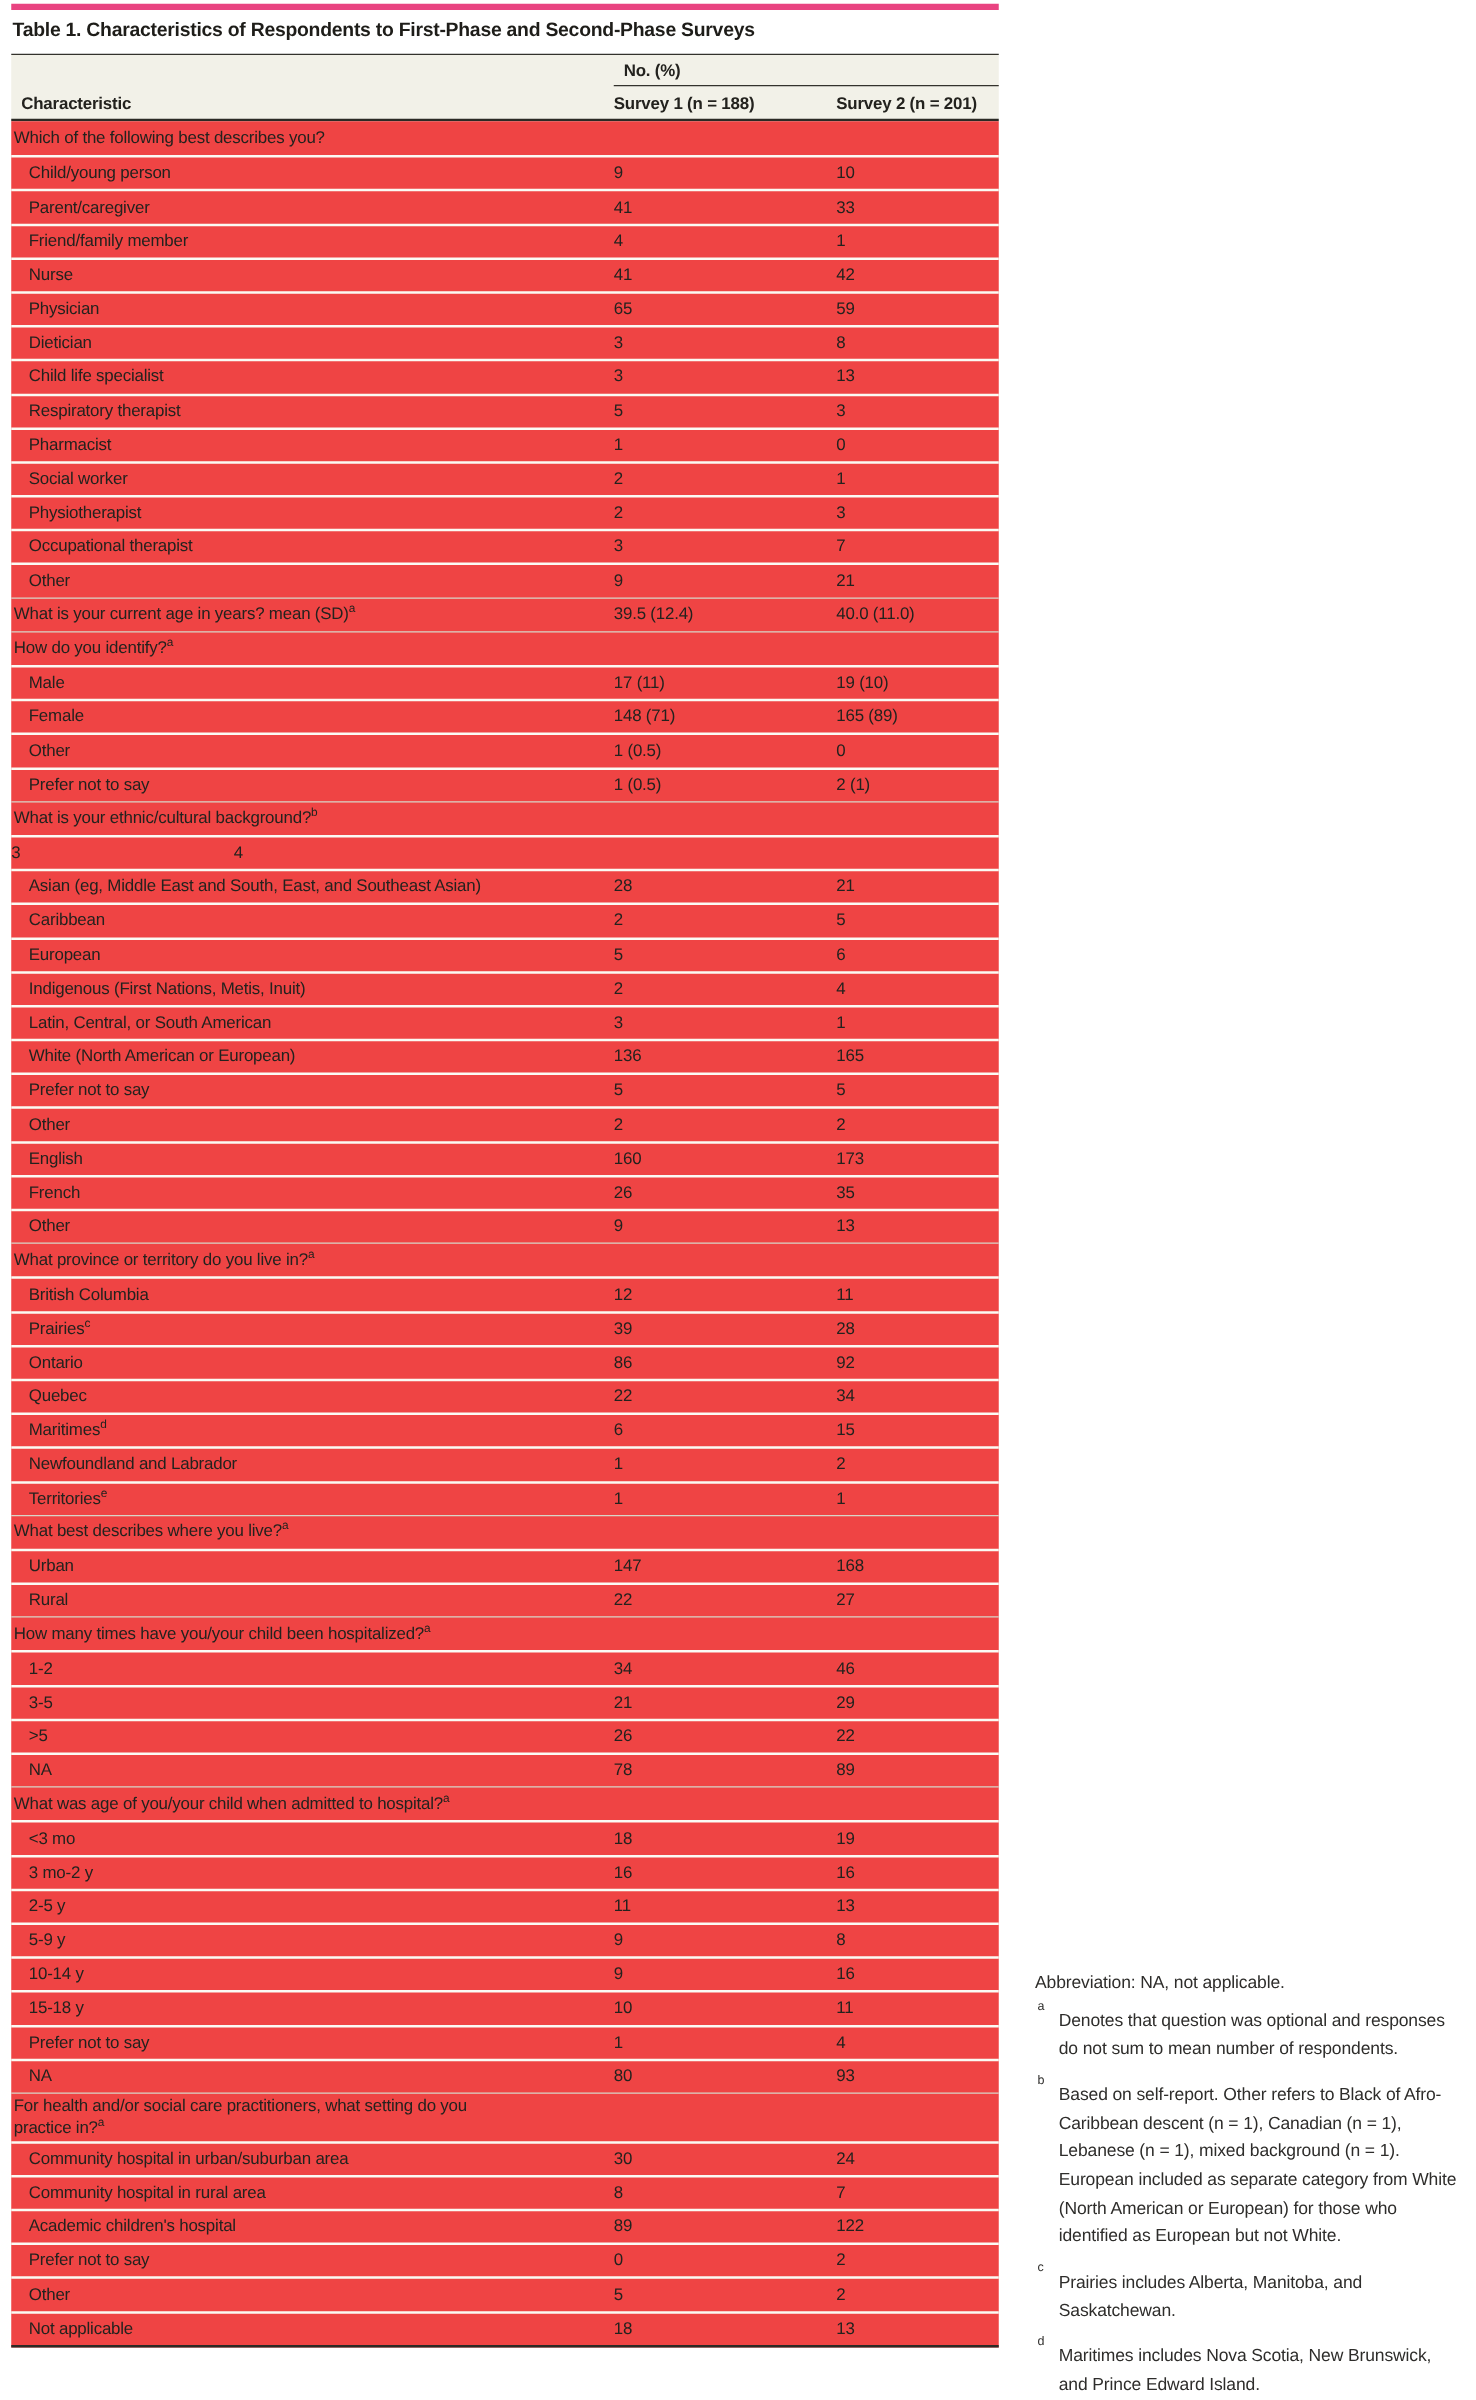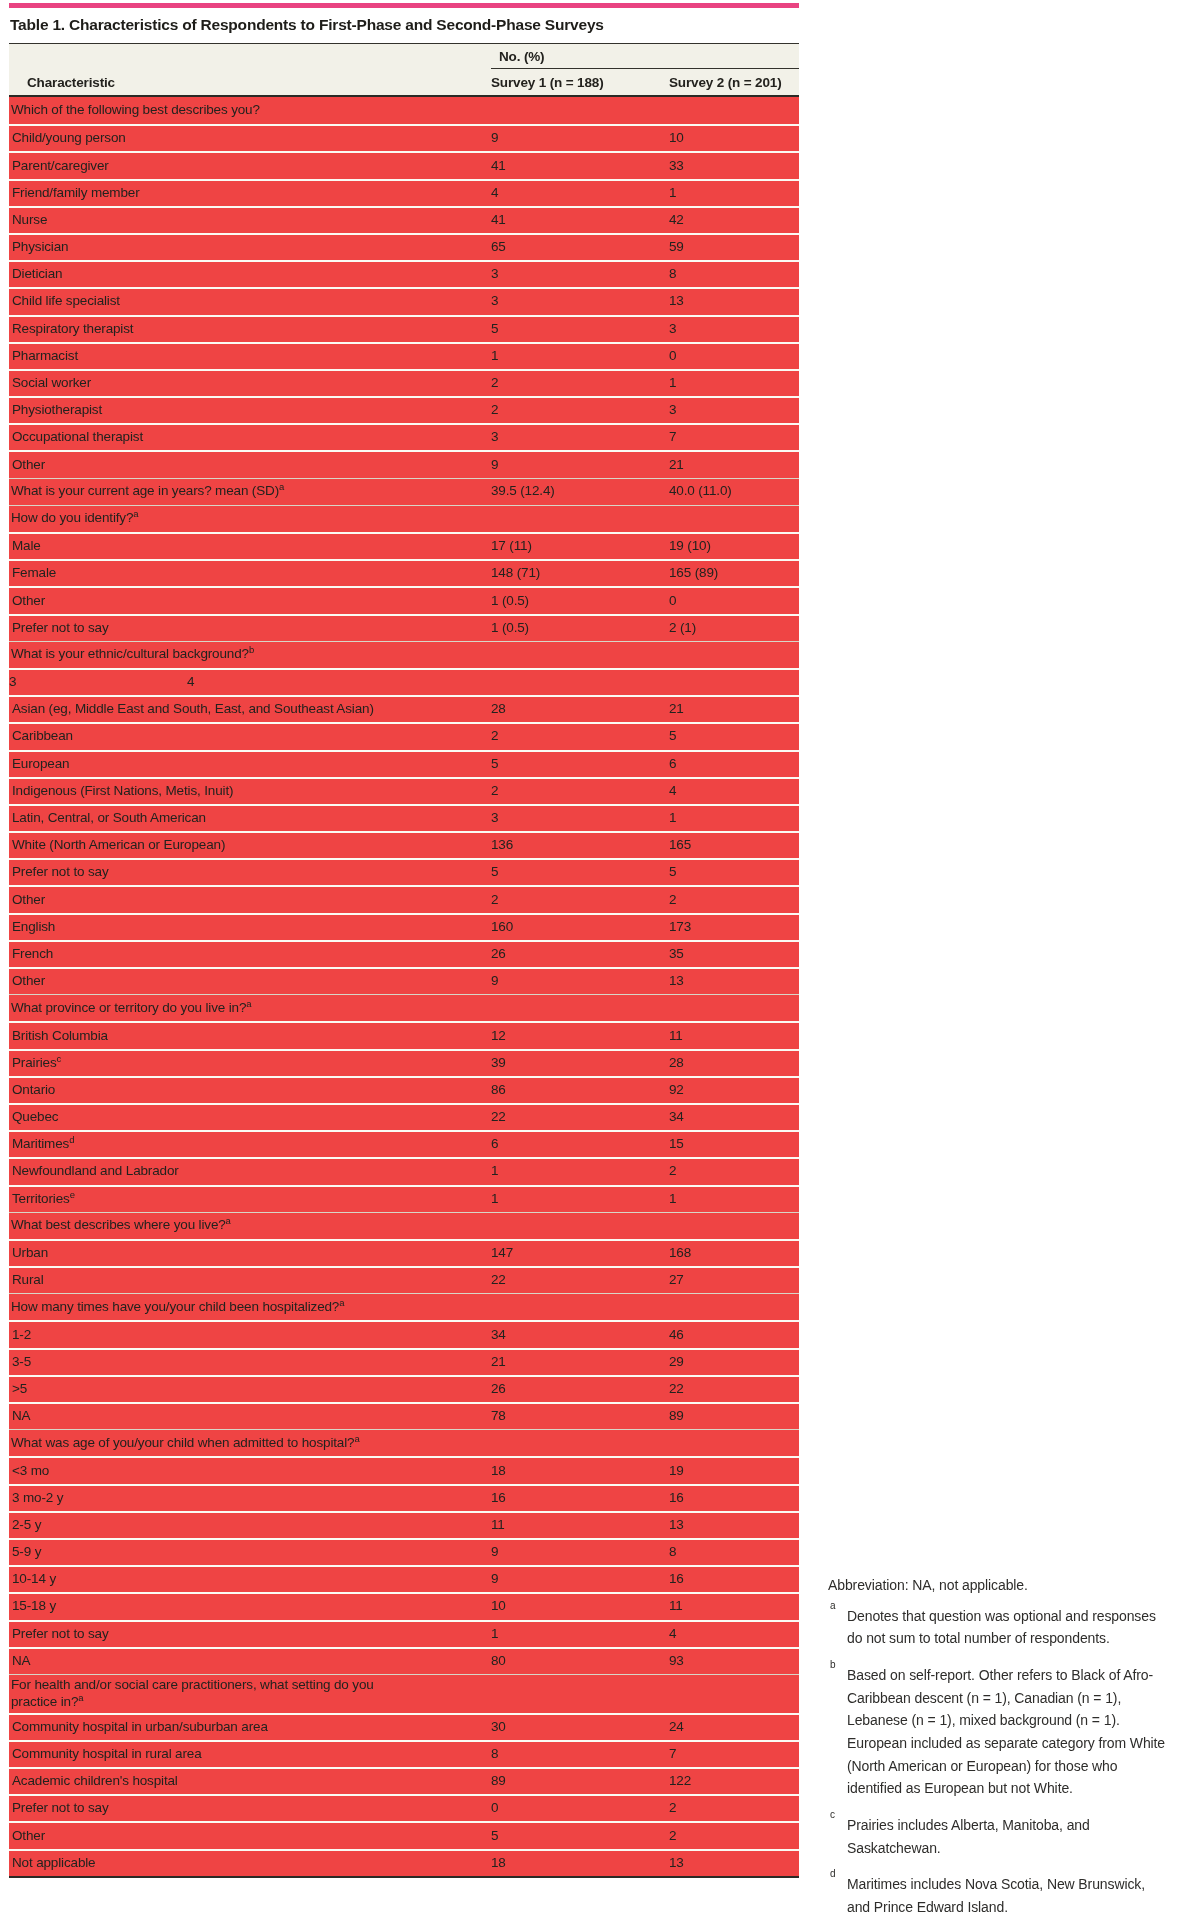--- a/index.html
+++ b/index.html
@@ -14,30 +14,30 @@
   .table-title{padding:8px 0 9px 1px;font-size:15.5px;font-weight:700;
                letter-spacing:-0.2px;color:#1e1d19;
                border-bottom:1.5px solid #33322c;background:#fff;}
   .thead{background:#f2f1e8;font-weight:700;font-size:13.5px;letter-spacing:-0.15px;}
   .group-row{display:flex;height:25px;}
   .group-spacer{width:482px;}
   .group-cell{flex:1;display:flex;align-items:center;padding-left:8px;
               border-bottom:1.5px solid #33322c;box-sizing:border-box;text-align:right;}
   .cols-row{display:flex;height:26px;align-items:center;
             border-bottom:2px solid #2b2a25;}
-  .cols-row .c1{padding-left:18px;}
+  .cols-row .c1{padding-left:8px;}
   .tbody{background:#ef4444;border-bottom:2.5px solid #2b2a25;
          font-size:13.5px;letter-spacing:-0.15px;}
   .c1{width:482px;box-sizing:border-box;}
   .c2{width:178px;box-sizing:border-box;}
   .c3{flex:1;box-sizing:border-box;}
   .row{display:flex;align-items:center;min-height:27.2px;
        box-sizing:border-box;line-height:1.25;}
   .row .c1{padding:2px 6px 2px 2px;}
-  .row.sub .c1{padding-left:3px;}
+  .row.sub .c1{padding-left:14px;}
   .row + .row{border-top:2px solid #fbfaf3;}
   .row.section, .row.secval, .row.section2{border-top:1px solid #d8d5c7;}
   .row:first-child{border-top:none;}
   .row.section2 .c1{max-width:402px;}
   sup{font-size:9.5px;line-height:0;}
 
   
   .footnotes{position:absolute;left:828px;top:1574px;width:340px;
              font-size:14px;line-height:1.62;color:#2e2d2b;letter-spacing:-0.1px;}
   .abbrev{margin:0 0 8px 0;}
@@ -391,20 +391,20 @@
           <div class="c1"><span>Not applicable</span></div>
           <div class="c2">18</div>
           <div class="c3">13</div>
         </div>
       </div>
   </div>
 
   <div class="footnotes">
     <p class="abbrev">Abbreviation: NA, not applicable.</p>
     <div>
-        <p class="fn"><sup class="marker">a</sup><span>Denotes that question was optional and responses do not sum to total number of respondents.</span></p>
+        <p class="fn"><sup class="marker">a</sup><span>Denotes that question was optional and responses do not sum to mean number of respondents.</span></p>
         <p class="fn"><sup class="marker">b</sup><span>Based on self-report. Other refers to Black of Afro-Caribbean descent (n = 1), Canadian (n = 1), Lebanese (n = 1), mixed background (n = 1). European included as separate category from White (North American or European) for those who identified as European but not White.</span></p>
         <p class="fn"><sup class="marker">c</sup><span>Prairies includes Alberta, Manitoba, and Saskatchewan.</span></p>
         <p class="fn"><sup class="marker">d</sup><span>Maritimes includes Nova Scotia, New Brunswick, and Prince Edward Island.</span></p>
       </div>
   </div>
 
 </div>
 
 </body></html>

